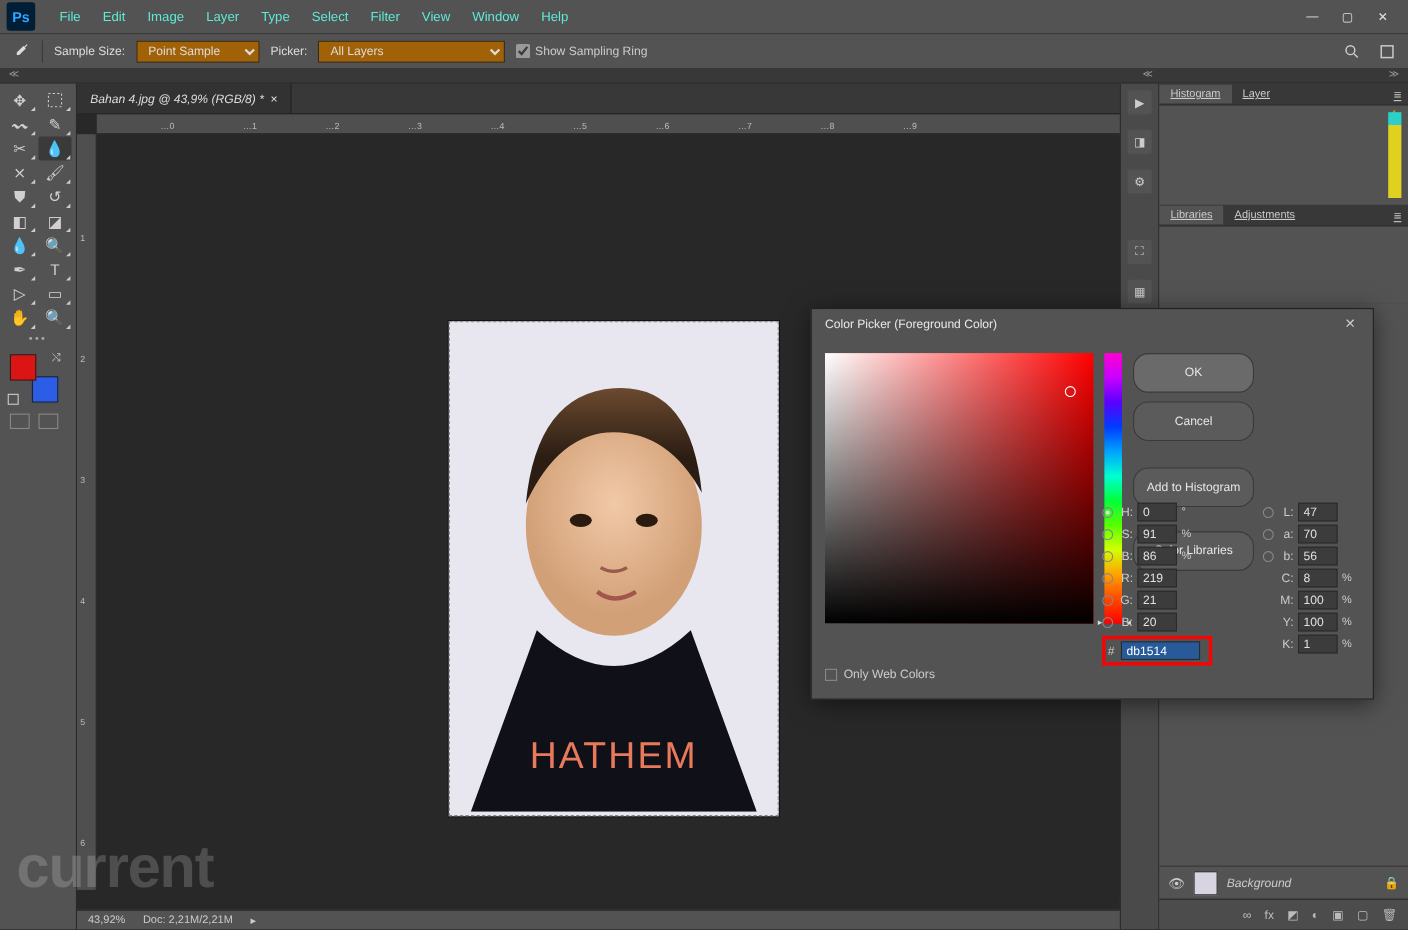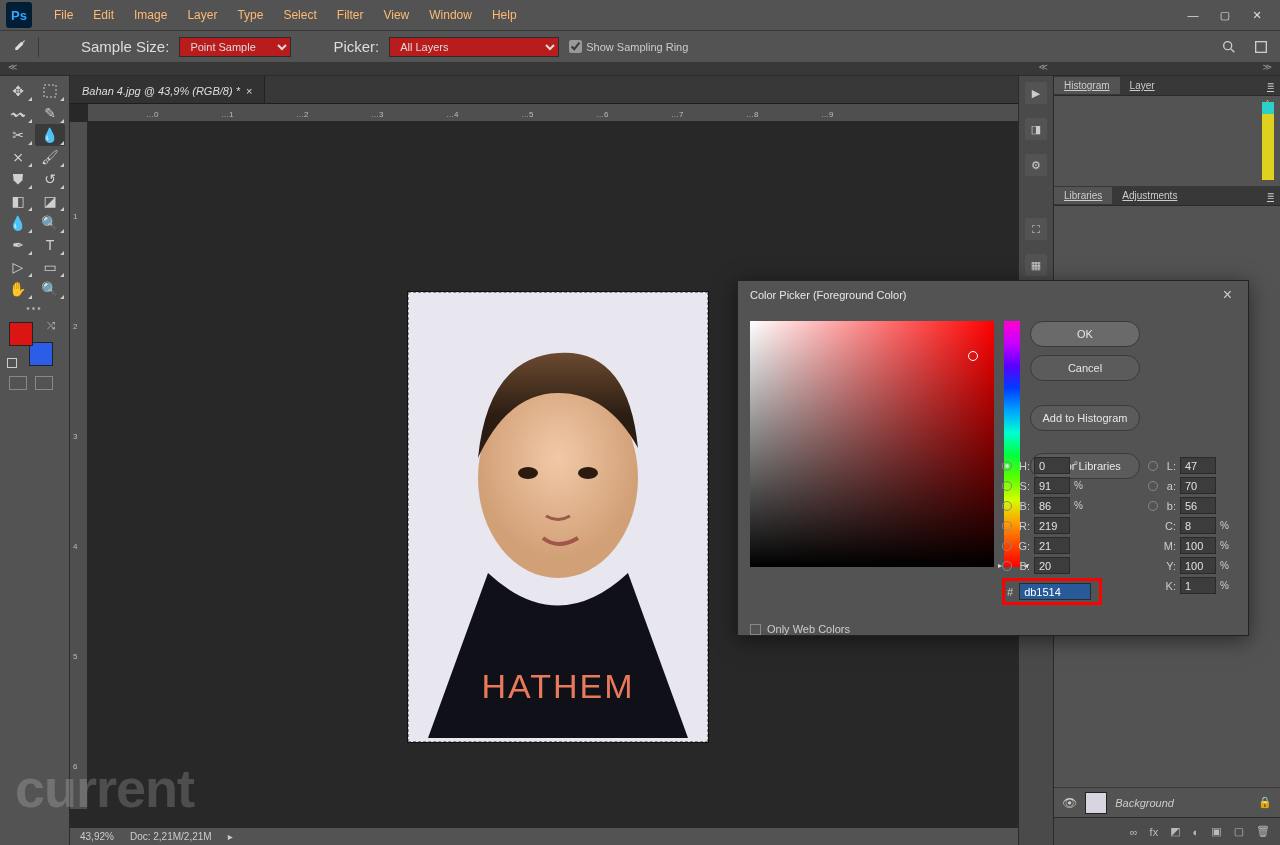--- a/index.html
+++ b/index.html
@@ -1,26 +1,26 @@
 <!DOCTYPE html>
 <html><head>
 <meta charset="utf-8">
 <style>
 * { box-sizing: border-box; margin: 0; padding: 0; font-family: "Segoe UI", Tahoma, sans-serif; }
 body { width: 1280px; height: 845px; background: #323232; color: #ccc; overflow: hidden; position: relative; font-size: 11px; }
 
 .menubar { height: 30px; background: #535353; display: flex; align-items: center; padding: 0 6px; }
 .ps-logo { width: 26px; height: 26px; background: #001e36; color: #31a8ff; display: flex; align-items: center; justify-content: center; font-weight: bold; font-size: 13px; border-radius: 3px; margin-right: 12px; }
-.menu-item { padding: 0 10px; font-size: 12px; cursor: pointer; color: #fdba74; }
+.menu-item { padding: 0 10px; font-size: 12px; cursor: pointer; color: #5eead4; }
 .window-controls { margin-left: auto; display: flex; gap: 18px; padding-right: 10px; }
 .wc { width: 14px; height: 14px; cursor: pointer; color: #e0e0e0; display: flex; align-items: center; justify-content: center; }
 
 .options-bar { height: 32px; background: #535353; display: flex; align-items: center; padding: 0 10px; gap: 10px; border-top: 1px solid #3a3a3a; }
-.opt-label { font-size: 15px; color: #ddd; margin-left: 32px; }
-.opt-select { background: #b91c1c; border: 1px solid #2c2c2c; color: #ddd; padding: 2px 6px; font-size: 11px; }
+.opt-label { font-size: 11px; color: #ddd; }
+.opt-select { background: #a16207; border: 1px solid #2c2c2c; color: #ddd; padding: 2px 6px; font-size: 11px; }
 .opt-select.s1 { width: 112px; }
 .opt-select.s2 { width: 170px; }
 .opt-check { display: flex; align-items: center; gap: 4px; }
 .opt-check input { accent-color: #999; }
 .opt-icon-right { margin-left: auto; display: flex; gap: 14px; align-items: center; }
 .icon-btn { width:18px; height:18px; cursor:pointer; display:flex; align-items:center; justify-content:center; color:#ccc; }
 
 .collapse-bar { height: 14px; background: #383838; border-bottom: 1px solid #2a2a2a; position: relative; }
 .collapse-bar .arr { position:absolute; font-size:9px; color:#999; cursor:pointer; }
 .collapse-bar .arr.l { left: 8px; }
@@ -86,33 +86,33 @@
 .cp-hue { width:16px; height:246px; background:linear-gradient(to bottom, #ff00d2,#c800ff,#5b00ff,#003cff,#00a2ff,#00ffd2,#00ff3c,#58ff00,#d2ff00,#ffa100,#ff4800,#ff0000); position:relative; }
 .cp-hue-arrow { position:absolute; bottom:-3px; left:-6px; font-size:8px; color:#ddd; }
 .cp-hue-arrow.r { left:auto; right:-8px; }
 .cp-swatch-col { display:flex; flex-direction:column; align-items:center; gap:2px; font-size:10px; }
 .cp-swatch-box { width:48px; }
 .cp-swatch-new { height:34px; background:#e01f1a; border:1px solid #222; border-bottom:none; }
 .cp-swatch-cur { height:34px; background:#dd2018; border:1px solid #222; }
 .cp-warn-col { display:flex; flex-direction:column; gap:4px; justify-content:flex-start; padding-top:16px; }
 .cp-warn-col .ic { width:12px; height:12px; font-size:9px; display:flex; align-items:center; justify-content:center; }
 .cp-actions { display:flex; flex-direction:column; gap:8px; width:110px; }
-.cp-btn { height:26px; background:#5b5b5b; border:1px solid #3a3a3a; border-radius:14px; color:#e6e6e6; font-size:11px; cursor:pointer; display:flex; align-items:center; justify-content:center; }
+.cp-btn { height:36px; background:#5b5b5b; border:1px solid #3a3a3a; border-radius:14px; color:#e6e6e6; font-size:11px; cursor:pointer; display:flex; align-items:center; justify-content:center; }
 .cp-btn.primary { background:#6a6a6a; }
 .cp-values { position:absolute; left:264px; top:176px; font-size:11px; }
 .cp-row { display:flex; align-items:center; gap:4px; margin-bottom:3px; }
 .cp-radio { width:10px; height:10px; border:1px solid #888; border-radius:50%; cursor:pointer; display:flex; align-items:center; justify-content:center; }
 .cp-radio.on::after { content:""; display:block; width:4px; height:4px; border-radius:50%; background:#ddd; }
 .cp-lbl { width:14px; text-align:right; display:inline-block; }
 .cp-inp { width:36px; height:17px; background:#3c3c3c; border:1px solid #2a2a2a; color:#e0e0e0; font-size:11px; padding:0 4px; text-align:left; }
 .cp-unit { width:12px; display:inline-block; color:#ccc; font-size:10px; }
 .cp-values .colpair { display:flex; gap:46px; }
 .cp-hex-row { display:flex; align-items:center; gap:6px; margin-top:4px; border:3px solid red; padding:2px; width:100px; }
 .cp-hex-row .cp-inp { width:72px; background:#285a9a; color:#fff; }
-.cp-web-only { position:absolute; left:12px; bottom:0; display:flex; align-items:center; gap:6px; font-size:11px; }
+.cp-web-only { position:absolute; left:12px; bottom:16px; display:flex; align-items:center; gap:6px; font-size:11px; }
 .cp-web-only .cb { width:11px; height:11px; border:1px solid #888; }
 
 .watermark { position:absolute; left:15px; bottom:26px; font-size:54px; font-weight:700; color:rgba(255,255,255,.18); font-family:Arial, sans-serif; pointer-events:none; letter-spacing:-1px; }
 
 .tool-tick { position:absolute; bottom:1px; right:1px; width:0; height:0; border-left:4px solid transparent; border-bottom:4px solid #ccc; }
 .tool { position:relative; }
 </style>
 </head>
 <body>
 

